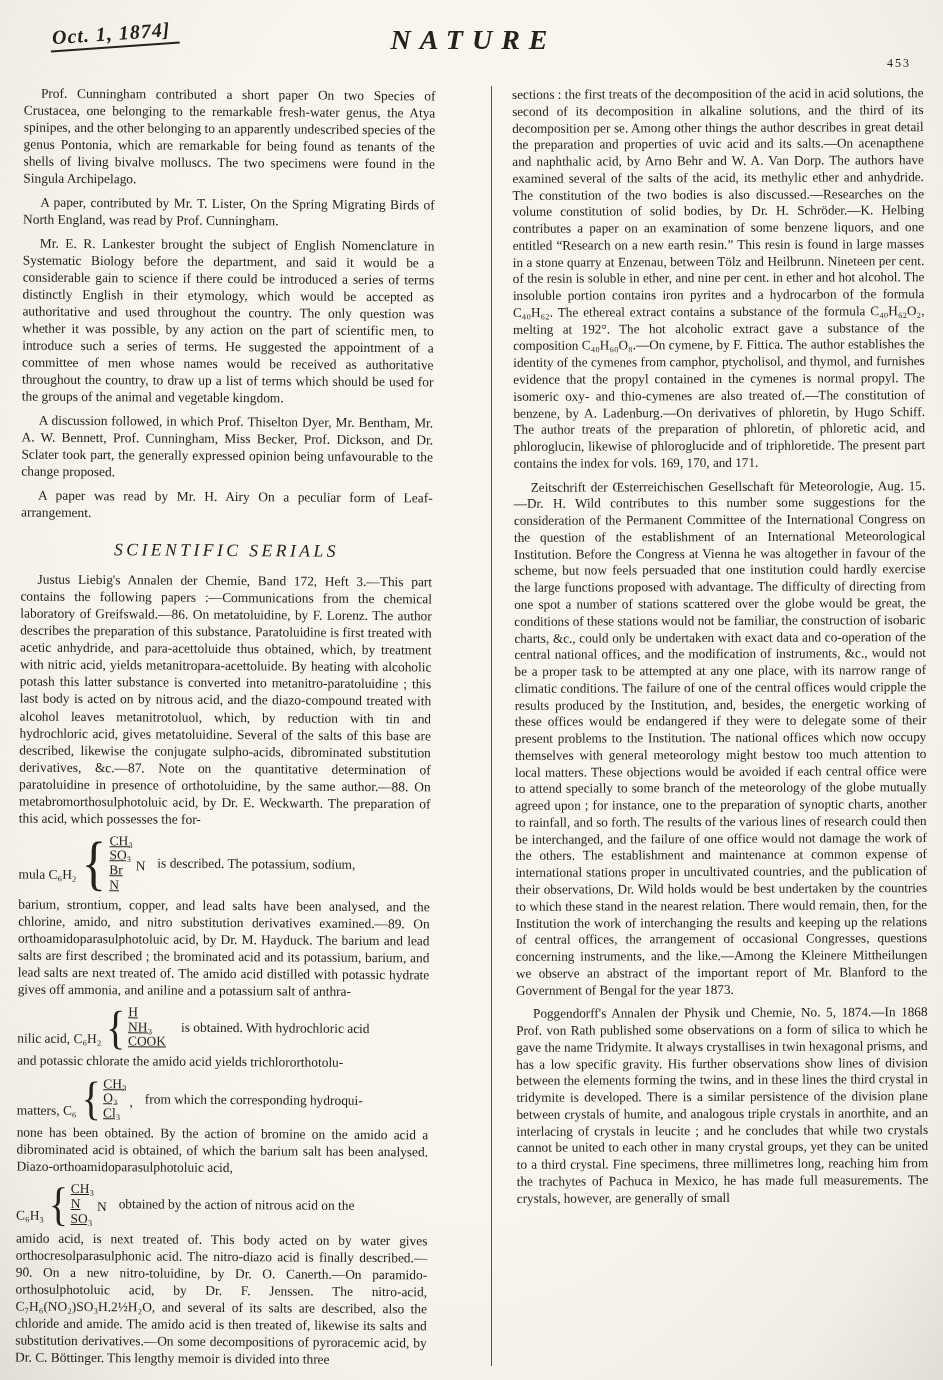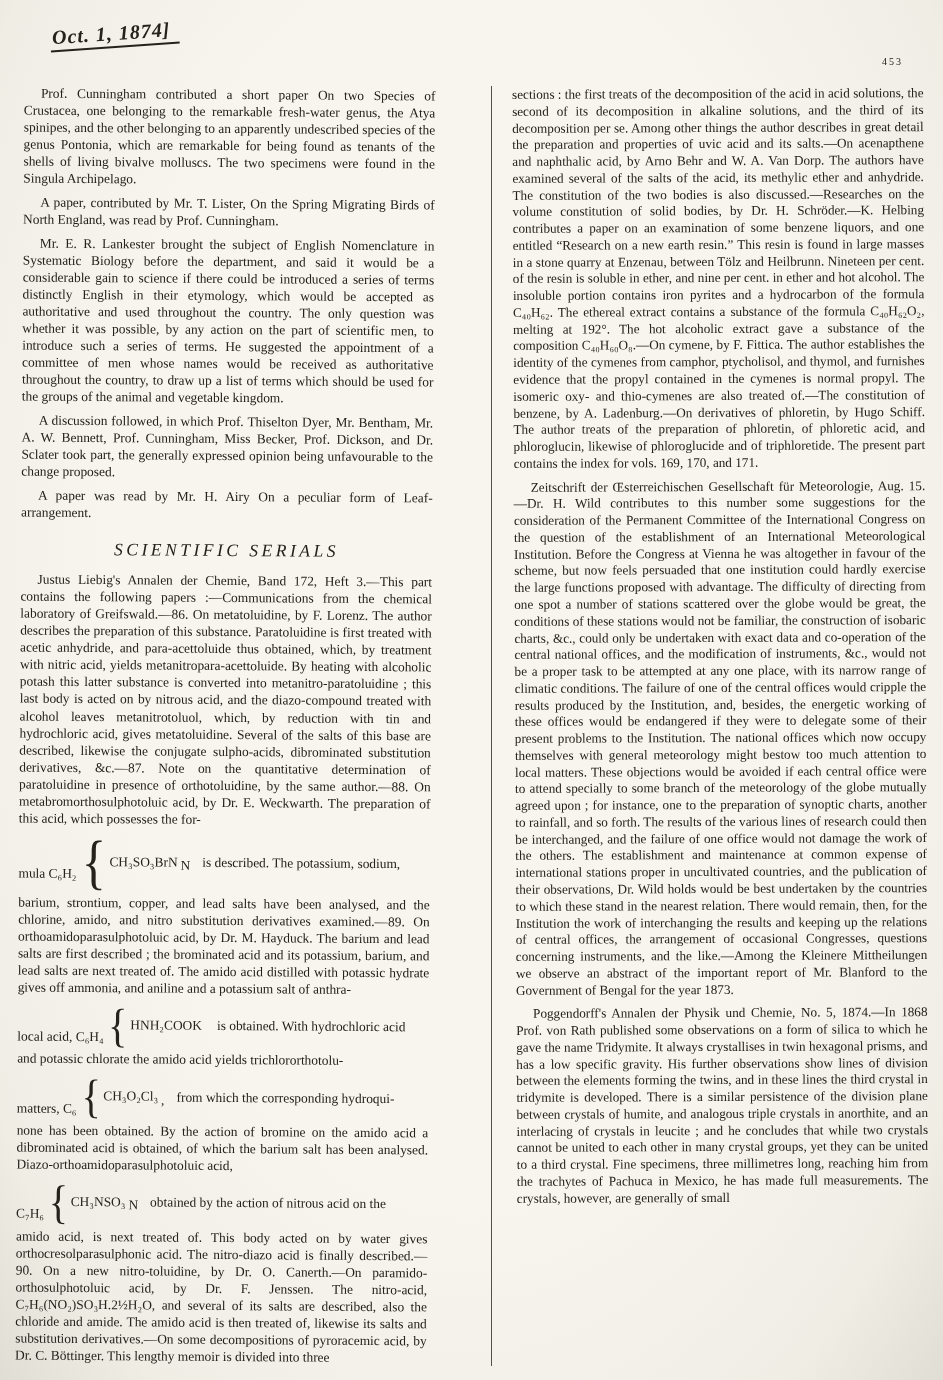--- a/index.html
+++ b/index.html
@@ -15,21 +15,21 @@
   .date {
     position:absolute; left:26px; top:10px;
     font-style:italic; font-weight:bold; font-size:20px; letter-spacing:1px;
     transform:rotate(-4deg);
     border-bottom:2px solid #26211b; padding:0 8px 1px 2px;
   }
   .masthead {
     position:absolute; left:0; right:0; top:12px; margin:0; text-align:center;
     font-size:28px; font-style:italic; font-weight:bold; letter-spacing:9px;
   }
-  .pageno { position:absolute; right:20px; top:44px; font-size:10px; letter-spacing:2px; }
+  .pageno { position:absolute; right:12px; top:44px; font-size:12px; letter-spacing:2px; }
 
   .columns { display:flex; height:1280px; margin-top:4px; }
   .col { flex:1; min-width:0; }
   .col-left  { padding-right:13px; }
   .col-right { border-left:1px solid #55504a; padding-left:20px;margin-left:42px; }
   .tilt-l { transform:rotate(0.4deg); transform-origin:top center; }
   .tilt-r { transform:rotate(-0.25deg); transform-origin:top center; }
 
   .col p { margin:0 0 7px; text-align:justify; }
   .col-left  p { font-size:13.4px; line-height:1.27; }
@@ -40,31 +40,32 @@
   .serials-heading {
     text-align:center; font-style:italic; font-weight:normal;
     font-size:17.5px; letter-spacing:3.5px; margin:18px 0 11px;
   }
 
   .formula { display:flex; align-items:center; font-size:13.4px; margin:1px 0 3px; }
   .fpre { white-space:nowrap;margin-top:24px; }
   .brace { font-weight:400; margin:0 1px 0 3px; transform:scaleX(0.85); }
   .b4 { font-size:60px; line-height:0.95; }
   .b3 { font-size:47px; line-height:0.95; }
-  .stack { display:flex; flex-direction:row; line-height:1.1; white-space:nowrap; }
+  .stack { display:flex; flex-direction:column; line-height:1.1; white-space:nowrap;text-decoration:underline; }
   .fsuf { margin:6px 2px 0 3px; white-space:nowrap; }
   .fafter { margin-left:10px; text-align:left; }
 </style>
 </head>
 <body>
 
 <div class="page">
 
   <div class="hdr">
     <span class="date">Oct. 1, 1874]</span>
+    <h1 class="masthead">NATURE</h1>
     <span class="pageno">453</span>
   </div>
 
   <div class="columns">
 
     <div class="col col-left">
       <div class="tilt-l">
         <p class="indent">Prof. Cunningham contributed a short paper On two Species of Crustacea, one belonging to the remarkable fresh-water genus, the Atya spinipes, and the other belonging to an apparently undescribed species of the genus Pontonia, which are remarkable for being found as tenants of the shells of living bivalve molluscs. The two specimens were found in the Singula Archipelago.</p>
         <p class="indent">A paper, contributed by Mr. T. Lister, On the Spring Migrating Birds of North England, was read by Prof. Cunningham.</p>
         <p class="indent">Mr. E. R. Lankester brought the subject of English Nomenclature in Systematic Biology before the department, and said it would be a considerable gain to science if there could be introduced a series of terms distinctly English in their etymology, which would be accepted as authoritative and used throughout the country. The only question was whether it was possible, by any action on the part of scientific men, to introduce such a series of terms. He suggested the appointment of a committee of men whose names would be received as authoritative throughout the country, to draw up a list of terms which should be used for the groups of the animal and vegetable kingdom.</p>
@@ -84,21 +85,21 @@
             <span>Br</span>
             <span>N</span>
           </span>
           <span class="fsuf">N</span>
           <span class="fafter">is described.  The potassium, sodium,</span>
         </div>
 
         <p class="cont">barium, strontium, copper, and lead salts have been analysed, and the chlorine, amido, and nitro substitution derivatives examined.—89. On orthoamidoparasulphotoluic acid, by Dr. M. Hayduck. The barium and lead salts are first described ; the brominated acid and its potassium, barium, and lead salts are next treated of. The amido acid distilled with potassic hydrate gives off ammonia, and aniline and a potassium salt of anthra-</p>
 
         <div class="formula">
-          <span class="fpre">local acid, C₆H₄</span>
+          <span class="fpre">nilic acid, C₆H₂</span>
           <span class="brace b3">{</span>
           <span class="stack">
             <span>H</span>
             <span>NH₂</span>
             <span>COOK</span>
           </span>
           <span class="fsuf"></span>
           <span class="fafter">is obtained.  With hydrochloric acid</span>
         </div>
 
@@ -112,21 +113,21 @@
             <span>O₂</span>
             <span>Cl₃</span>
           </span>
           <span class="fsuf">,</span>
           <span class="fafter">from which the corresponding hydroqui-</span>
         </div>
 
         <p class="cont">none has been obtained. By the action of bromine on the amido acid a dibrominated acid is obtained, of which the barium salt has been analysed. Diazo-orthoamidoparasulphotoluic acid,</p>
 
         <div class="formula">
-          <span class="fpre">C₇H₆</span>
+          <span class="fpre">C₆H₃</span>
           <span class="brace b3">{</span>
           <span class="stack">
             <span>CH₃</span>
             <span>N</span>
             <span>SO₃</span>
           </span>
           <span class="fsuf">N</span>
           <span class="fafter">obtained by the action of nitrous acid on the</span>
         </div>
 

